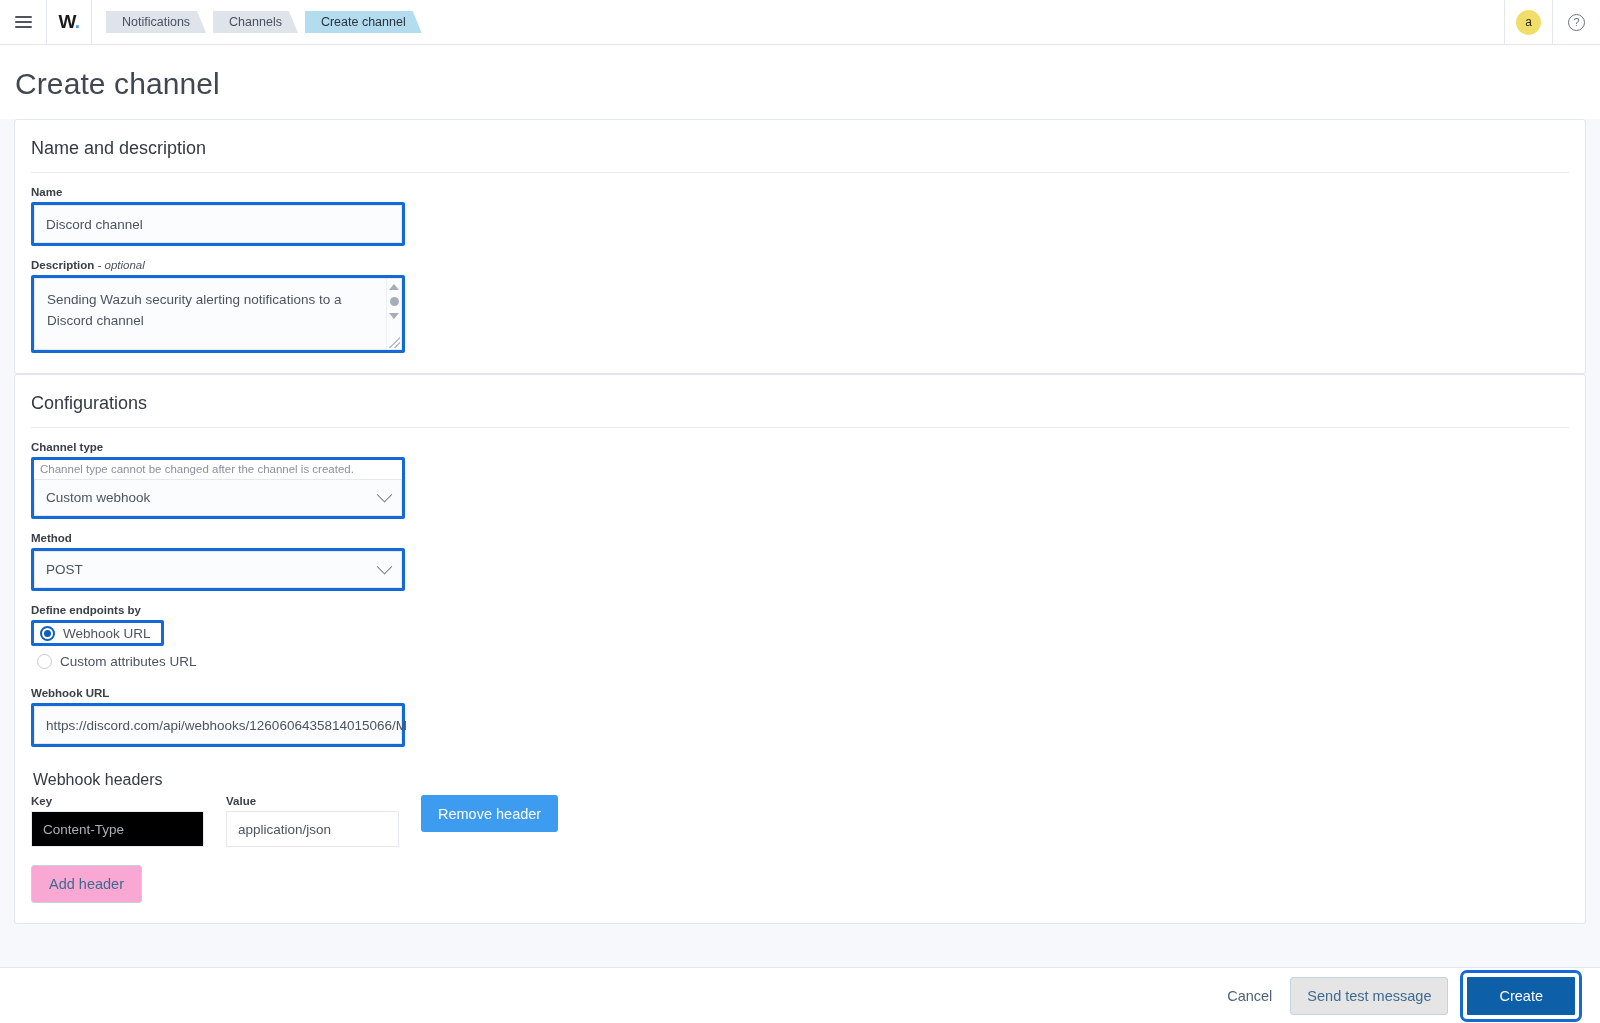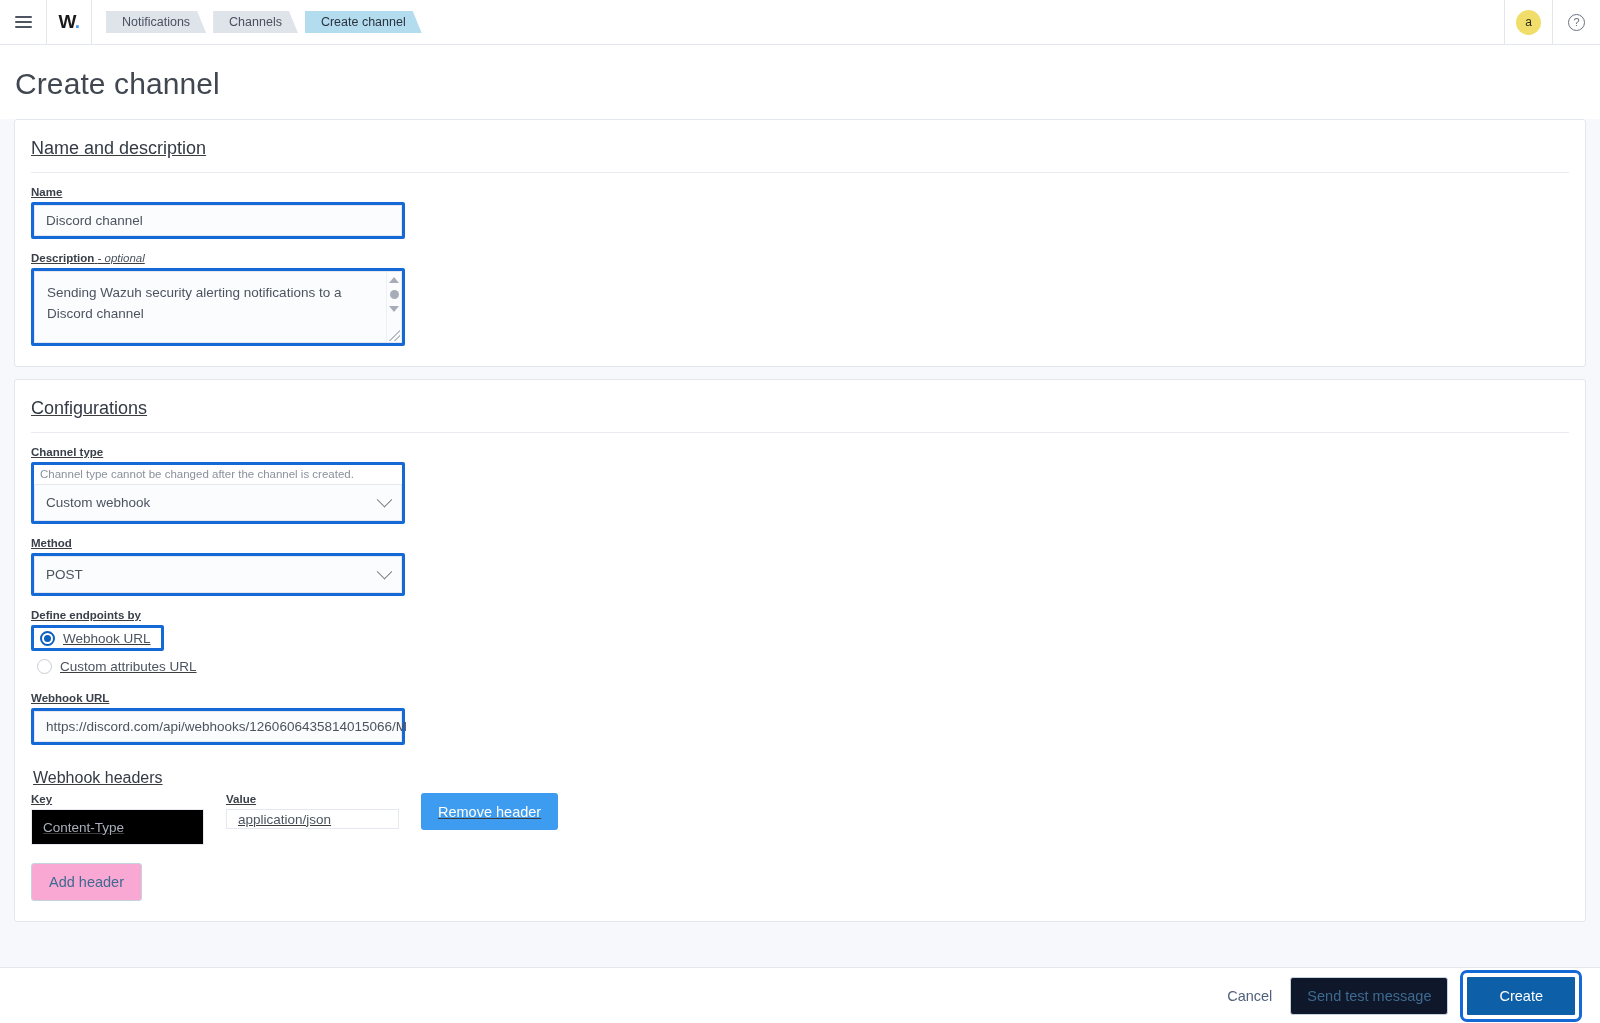--- a/index.html
+++ b/index.html
@@ -107,22 +107,20 @@
     background: #f6f8fc;
     padding: 0 14px;
     overflow: hidden;
   }
 
   .card {
     background: #ffffff;
     border: 1px solid #e2e6ee;
     border-radius: 3px;
     padding: 18px 16px 20px 16px;
-    margin-bottom: 12px;
-    text-decoration: underline;
   }
   .card-title {
     font-size: 18px; font-weight: 400; color: #333a44;
     padding-bottom: 13px;
     margin: 0 0 2px 0;
     border-bottom: 1px solid #e8ebf0;
   }
 
   .field { margin-top: 13px; }
   .field-label {
@@ -133,21 +131,21 @@
 
   .focus-ring {
     border: 3px solid #1469d6;
     border-radius: 2px;
     display: inline-block;
     padding: 0;
     background: #ffffff;
   }
 
   .inp {
-    width: 368px; height: 31px;
+    width: 368px; height: 38px;
     border: 1px solid #e5e8ee;
     background: #fbfcfe;
     padding: 0 11px;
     font-size: 13.5px; color: #4c545f;
     font-family: "Liberation Sans", sans-serif;
     display: flex; align-items: center;
     outline: none;
   }
 
   .ta-wrap {
@@ -252,21 +250,21 @@
   .hdr-col .field-label { margin-bottom: 4px; }
   .inp-key {
     width: 173px; height: 36px;
     border: 1px solid #e7eaf0;
     background: #000000;
     padding: 0 11px;
     display: flex; align-items: center;
     font-size: 13.5px; color: #a9afba;
   }
   .inp-val {
-    width: 173px; height: 20px;
+    width: 173px; height: 36px;
     border: 1px solid #e5e8ee;
     background: #ffffff;
     padding: 0 11px;
     display: flex; align-items: center;
     font-size: 13.5px; color: #4c545f;
   }
   .btn-remove {
     height: 37px; padding: 0 17px;
     background: #3d9bf0; color: #ffffff;
     border: none; border-radius: 3px;
@@ -291,21 +289,21 @@
     padding-right: 18px; gap: 0px;
   }
   .btn-cancel {
     background: none; border: none;
     font-size: 14.5px; color: #50627a; cursor: pointer;
     padding: 0 18px; height: 38px;
     font-family: "Liberation Sans", sans-serif;
   }
   .btn-test {
     height: 38px; padding: 0 16px;
-    background: #0f172a; color: #3f6a90;
+    background: #e5e5e5; color: #3f6a90;
     border: 1px solid #c3d3e0; border-radius: 3px;
     font-size: 14.5px; cursor: pointer;
     margin-right: 12px;
     font-family: "Liberation Sans", sans-serif;
   }
   .btn-create-ring {
     border: 3px solid #1469d6;
     border-radius: 7px;
     padding: 4px;
     display: inline-flex;

